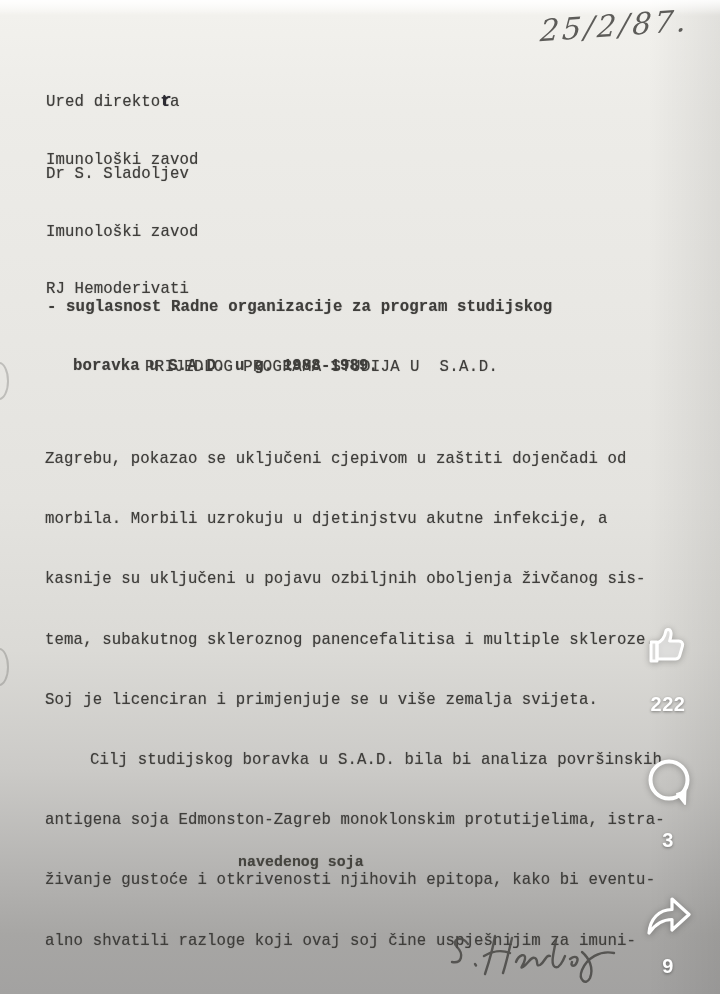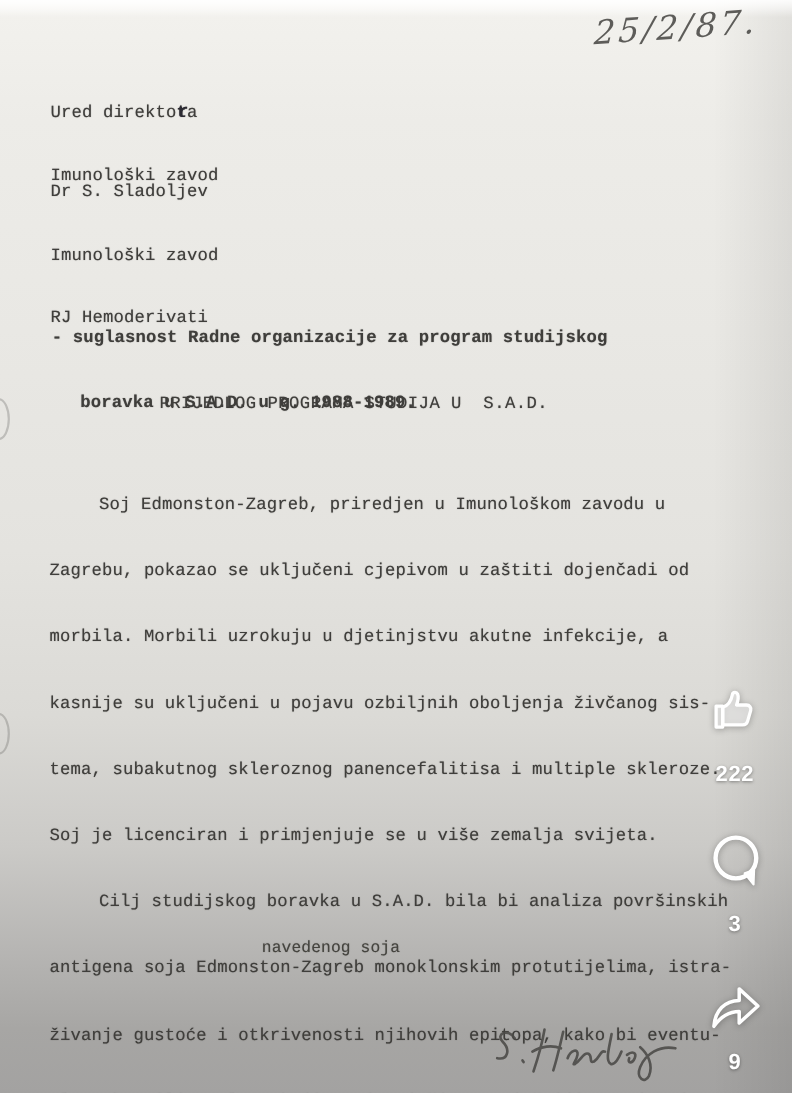--- a/index.html
+++ b/index.html
@@ -28,20 +28,21 @@
   .subj .hang{padding-left:26px;}
   .body-block div{height:24.2px;line-height:24.2px;}
   .body-block .ind{padding-left:45px;}
   .title{letter-spacing:.4px;}
   .overstrike{position:relative;display:inline-block;font-weight:bold;color:#2c2b33;}
   .overstrike .r2{position:absolute;left:1.5px;top:-1px;}
   .insert-note{
     position:absolute;left:238px;top:854px;white-space:pre;
     font-size:14.8px;letter-spacing:.1px;color:#45443f;
     text-shadow:0 0 1px rgba(62,61,58,.5);
+    font-weight:bold;
   }
   .hand-date{
     position:absolute;left:540px;top:8px;
     font-family:"DejaVu Serif",serif;font-style:italic;
     font-size:30px;color:#5d5c59;letter-spacing:3px;
     transform:rotate(-4deg) skewX(-8deg);white-space:pre;
   }
   .signature{position:absolute;left:448px;top:926px;}
   .edge-mark{
     position:absolute;width:16px;height:34px;border:2px solid rgba(95,95,92,.30);
@@ -75,21 +76,20 @@
   </div>
 
   <div class="type subj" style="left:47px;top:260px;">
     <div>- suglasnost Radne organizacije za program studijskog</div>
     <div class="hang">boravka u S.A.D. u g. 1988-1989.</div>
   </div>
 
   <div class="type title" style="left:145px;top:358px;">PRIJEDLOG PROGRAMA STUDIJA U  S.A.D.</div>
 
   <div class="type body-block" style="left:45px;top:411px;">
-    <div class="ind">Soj Edmonston-Zagreb, priredjen u Imunološkom zavodu u</div>
     <div>Zagrebu, pokazao se uključeni cjepivom u zaštiti dojenčadi od</div>
     <div>morbila. Morbili uzrokuju u djetinjstvu akutne infekcije, a</div>
     <div>kasnije su uključeni u pojavu ozbiljnih oboljenja živčanog sis-</div>
     <div>tema, subakutnog skleroznog panencefalitisa i multiple skleroze.</div>
     <div>Soj je licenciran i primjenjuje se u više zemalja svijeta.</div>
     <div class="ind">Cilj studijskog boravka u S.A.D. bila bi analiza površinskih</div>
     <div>antigena soja Edmonston-Zagreb monoklonskim protutijelima, istra-</div>
     <div>živanje gustoće i otkrivenosti njihovih epitopa, kako bi eventu-</div>
     <div>alno shvatili razloge koji ovaj soj čine uspješnijim za imuni-</div>
     

